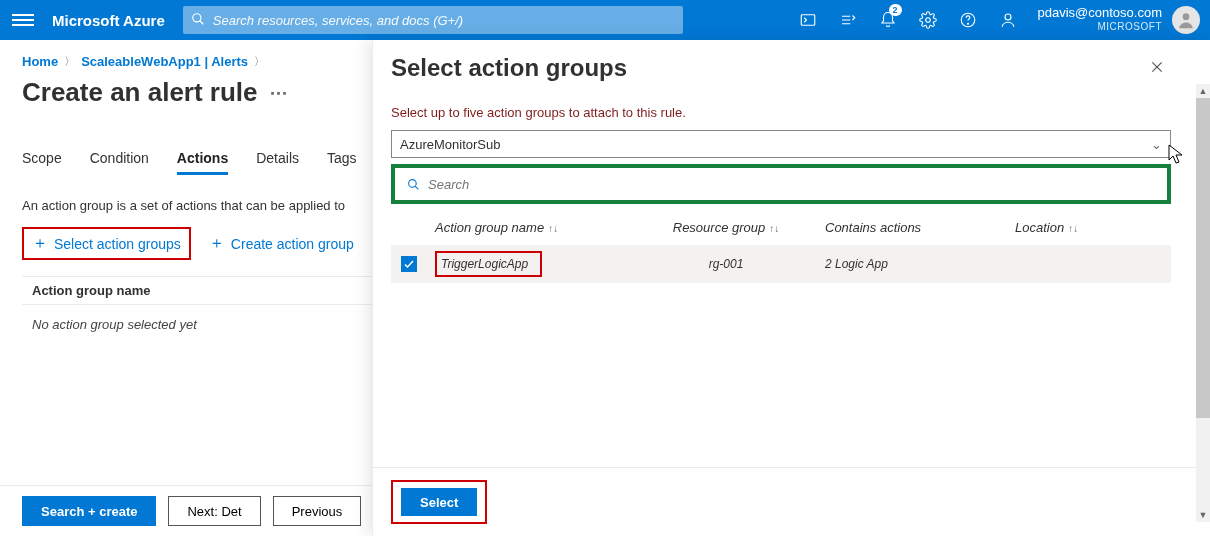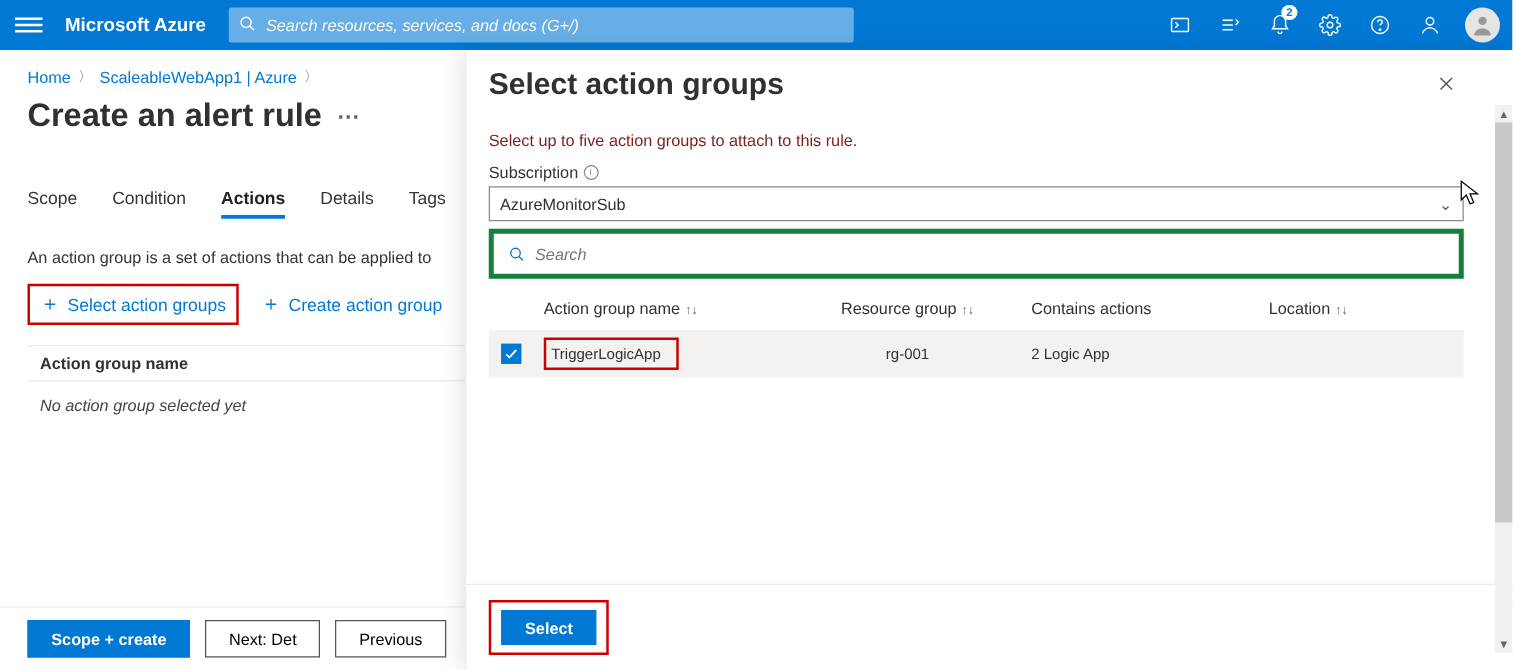--- a/index.html
+++ b/index.html
@@ -43,21 +43,21 @@
     border-radius:8px; font-size:9px; font-weight:bold; padding:0 4px; line-height:12px;
   }
   .hdr-user { margin-left:12px; text-align:right; font-size:12px; line-height:14px; }
   .hdr-user .email { font-size:13px; }
   .hdr-user .tenant { font-size:10px; letter-spacing:.5px; opacity:.85; }
   .avatar { width:28px; height:28px; border-radius:50%; background:#e5e5e5; margin-left:10px; display:flex; align-items:center; justify-content:center; color:#888;}
   
   .workspace { position:relative; display:flex; height:calc(100% - 40px); }
   .main-pane { flex:1; padding:14px 22px 0 22px; position:relative; }
   .breadcrumbs { font-size:13px; color:var(--azure-blue); display:flex; align-items:center; gap:6px;}
-  .breadcrumbs a { color:var(--azure-blue); text-decoration:none; cursor:pointer;}
+  .breadcrumbs a { color:var(--azure-blue); text-decoration:none; cursor:pointer;font-weight:bold;}
   .breadcrumbs .sep { color:#666; font-size:11px; }
   .page-title { font-size:26px; font-weight:600; margin:8px 0 2px 0; display:flex; align-items:center; gap:12px;}
   .page-title .dots { color:#666; font-size:18px; cursor:pointer;}
   .tabs { display:flex; gap:28px; border-bottom:1px solid transparent; margin-top:36px;}
   .tab { padding:6px 0; font-size:14px; color:#333; cursor:pointer; }
   .tab.active { font-weight:600; border-bottom:3px solid var(--azure-blue); color:#222;}
   .desc { margin-top:22px; font-size:13px; color:#333; }
   .ag-buttons { display:flex; gap:10px; margin-top:14px; }
   .link-btn {
     display:flex; align-items:center; gap:6px; color:var(--azure-blue);
@@ -89,21 +89,21 @@
   .fly-sub { font-size:13px; color:#7f1d1d; margin:14px 0 10px 0; }
   .fld-label { font-size:13px; color:#333; display:flex; align-items:center; gap:4px;}
   .info-icon { width:12px;height:12px;border:1px solid #888;border-radius:50%; font-size:8px; display:inline-flex; align-items:center; justify-content:center; color:#888;}
   .select {
     margin-top:4px; width:780px; height:28px; border:1px solid #888;
     display:flex; align-items:center; justify-content:space-between; padding:0 8px;
     font-size:13px; cursor:pointer;
   }
   .searchbox { margin-top:6px; width:780px; height:40px; border:4px solid #15803d; display:flex; align-items:center; padding:0 12px; gap:6px;}
   .searchbox input { border:none; outline:none; font-size:13px; flex:1; font-style:italic; color:#666;}
-  .grid { width:780px; margin-top:6px;}
+  .grid { width:780px; margin-top:6px;font-style:italic;}
   .ghead { display:flex; padding:6px 6px; font-weight:400; font-size:13px;}
   .ghead > div, .grow > div { padding:4px 4px;}
   .c-chk { flex:0 0 34px; }
   .c1 { flex:0 0 200px;}
   .c2 { flex:0 0 190px;text-align:center;}
   .c3 { flex:0 0 190px;}
   .c4 { flex:1;}
   .sort { font-size:10px; color:#666; margin-left:4px; cursor:pointer;}
   .grow { display:flex; align-items:center; background:var(--hover-bg); font-size:12px; padding:2px 6px;}
   .chk { width:16px;height:16px;border:1px solid var(--azure-blue); background:var(--azure-blue); display:inline-flex; align-items:center;justify-content:center;}
@@ -165,34 +165,38 @@
           <circle cx="12" cy="17" r="0.7" fill="#fff"></circle>
         </svg>
     </div>
     <div class="hdr-icon">
       <svg width="18" height="18" viewBox="0 0 24 24" fill="none" stroke-width="1.5">
           <circle cx="12" cy="8" r="4"></circle>
           <path d="M4 21c1-4 5-6 8-6s7 2 8 6"></path>
         </svg>
     </div>
   </div>
+  <div class="hdr-user">
+    <div class="email">pdavis@contoso.com</div>
+    <div class="tenant">MICROSOFT</div>
+  </div>
   <div class="avatar">
     <svg width="20" height="20" viewBox="0 0 24 24" fill="#999">
         <circle cx="12" cy="8" r="4"></circle>
         <path d="M4 22c0-4 4-7 8-7s8 3 8 7z"></path>
       </svg>
   </div>
 </div>
 
 <div class="workspace">
   <div class="main-pane">
     <div class="breadcrumbs">
       <a>Home</a>
       <span class="sep">〉</span>
-      <a>ScaleableWebApp1 | Azure</a>
+      <a>ScaleableWebApp1 | Alerts</a>
       <span class="sep">〉</span>
     </div>
 
     <div class="page-title">
       <span>Create an alert rule</span>
       <span class="dots">⋯</span>
     </div>
 
     <div class="tabs">
       <div class="tab">Scope</div>
@@ -212,44 +216,40 @@
       <div class="link-btn">
         <span class="plus">＋</span>
         <span>Create action group</span>
       </div>
     </div>
 
     <div class="ag-table-head">Action group name</div>
     <div class="ag-empty">No action group selected yet</div>
 
     <div class="main-footer">
-      <button class="btn primary">Scope + create</button>
+      <button class="btn primary">Search + create</button>
       <button class="btn">Next: Det</button>
       <button class="btn">Previous</button>
     </div>
   </div>
 </div>
 
 <div class="flyout">
   <div class="fly-head">
     <div class="fly-title">Select action groups</div>
     <div class="fly-close">
       <svg width="14" height="14" viewBox="0 0 24 24" stroke="#555" stroke-width="2">
           <line x1="4" y1="4" x2="20" y2="20"></line>
           <line x1="20" y1="4" x2="4" y2="20"></line>
         </svg>
     </div>
   </div>
   <div class="fly-body">
     <div class="fly-sub">Select up to five action groups to attach to this rule.</div>
 
-    <div class="fld-label">
-      <span>Subscription</span>
-      <span class="info-icon">i</span>
-    </div>
     <div class="select">
       <span>AzureMonitorSub</span>
       <span style="color:#666;">⌄</span>
     </div>
 
     <div class="searchbox">
       <svg width="13" height="13" viewBox="0 0 24 24" fill="none" stroke="#0078d4" stroke-width="2">
           <circle cx="10" cy="10" r="7"></circle>
           <line x1="21" y1="21" x2="15" y2="15"></line>
         </svg>

